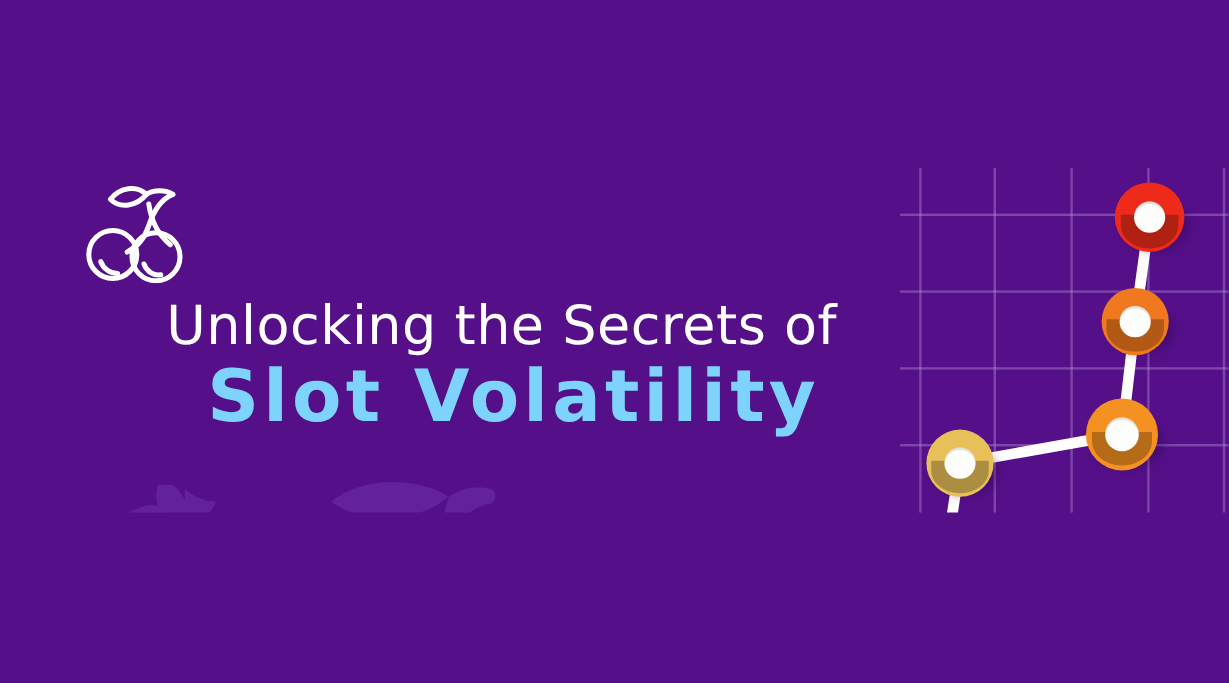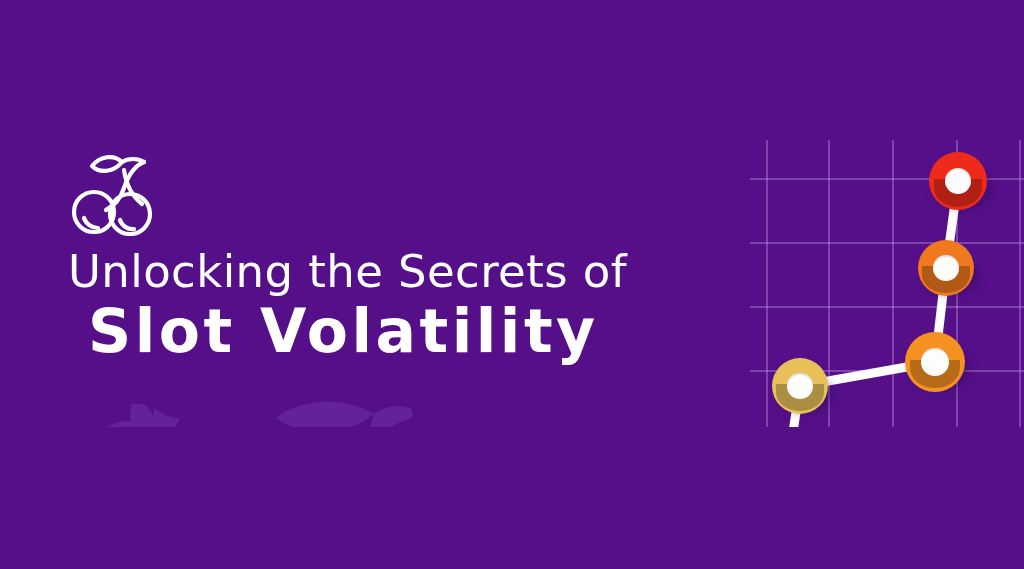--- a/index.html
+++ b/index.html
@@ -4,20 +4,21 @@
 <style>
   html,body{margin:0;padding:0;}
   body{
     width:1024px;height:569px;overflow:hidden;
     background:#551089;
     font-family:"DejaVu Sans", sans-serif;
   }
   #banner{
     position:relative;width:1024px;height:427px;overflow:hidden;
     background:#551089;
+    text-align:center;
   }
 
   
   .watermark{position:absolute;opacity:1;pointer-events:none;}
   #wm-grapes{left:62px;top:404px;width:160px;height:160px;}
   #wm-cherries{left:268px;top:400px;width:180px;height:150px;}
 
   
   #chart{
     position:absolute;left:750px;top:140px;width:274px;height:429px;
@@ -54,21 +55,21 @@
 
   
   #headline{position:absolute;left:68px;top:150px;width:700px;}
   #logo-cherry{width:92px;height:86px;display:block;margin-bottom:10px;}
   .line1{
     color:#ffffff;font-size:45px;line-height:52px;font-weight:400;
     letter-spacing:0.4px;white-space:nowrap;
     font-family:"DejaVu Sans", sans-serif;
   }
   .line2{
-    color:#ffffff;font-size:60px;line-height:66px;font-weight:bold;
+    color:#7dd3fc;font-size:60px;line-height:66px;font-weight:bold;
     letter-spacing:3.5px;white-space:nowrap;
     font-family:"DejaVu Sans", sans-serif;
     margin-left:20px;
   }
 </style>
 </head>
 <body>
 
 <div id="banner">
 

